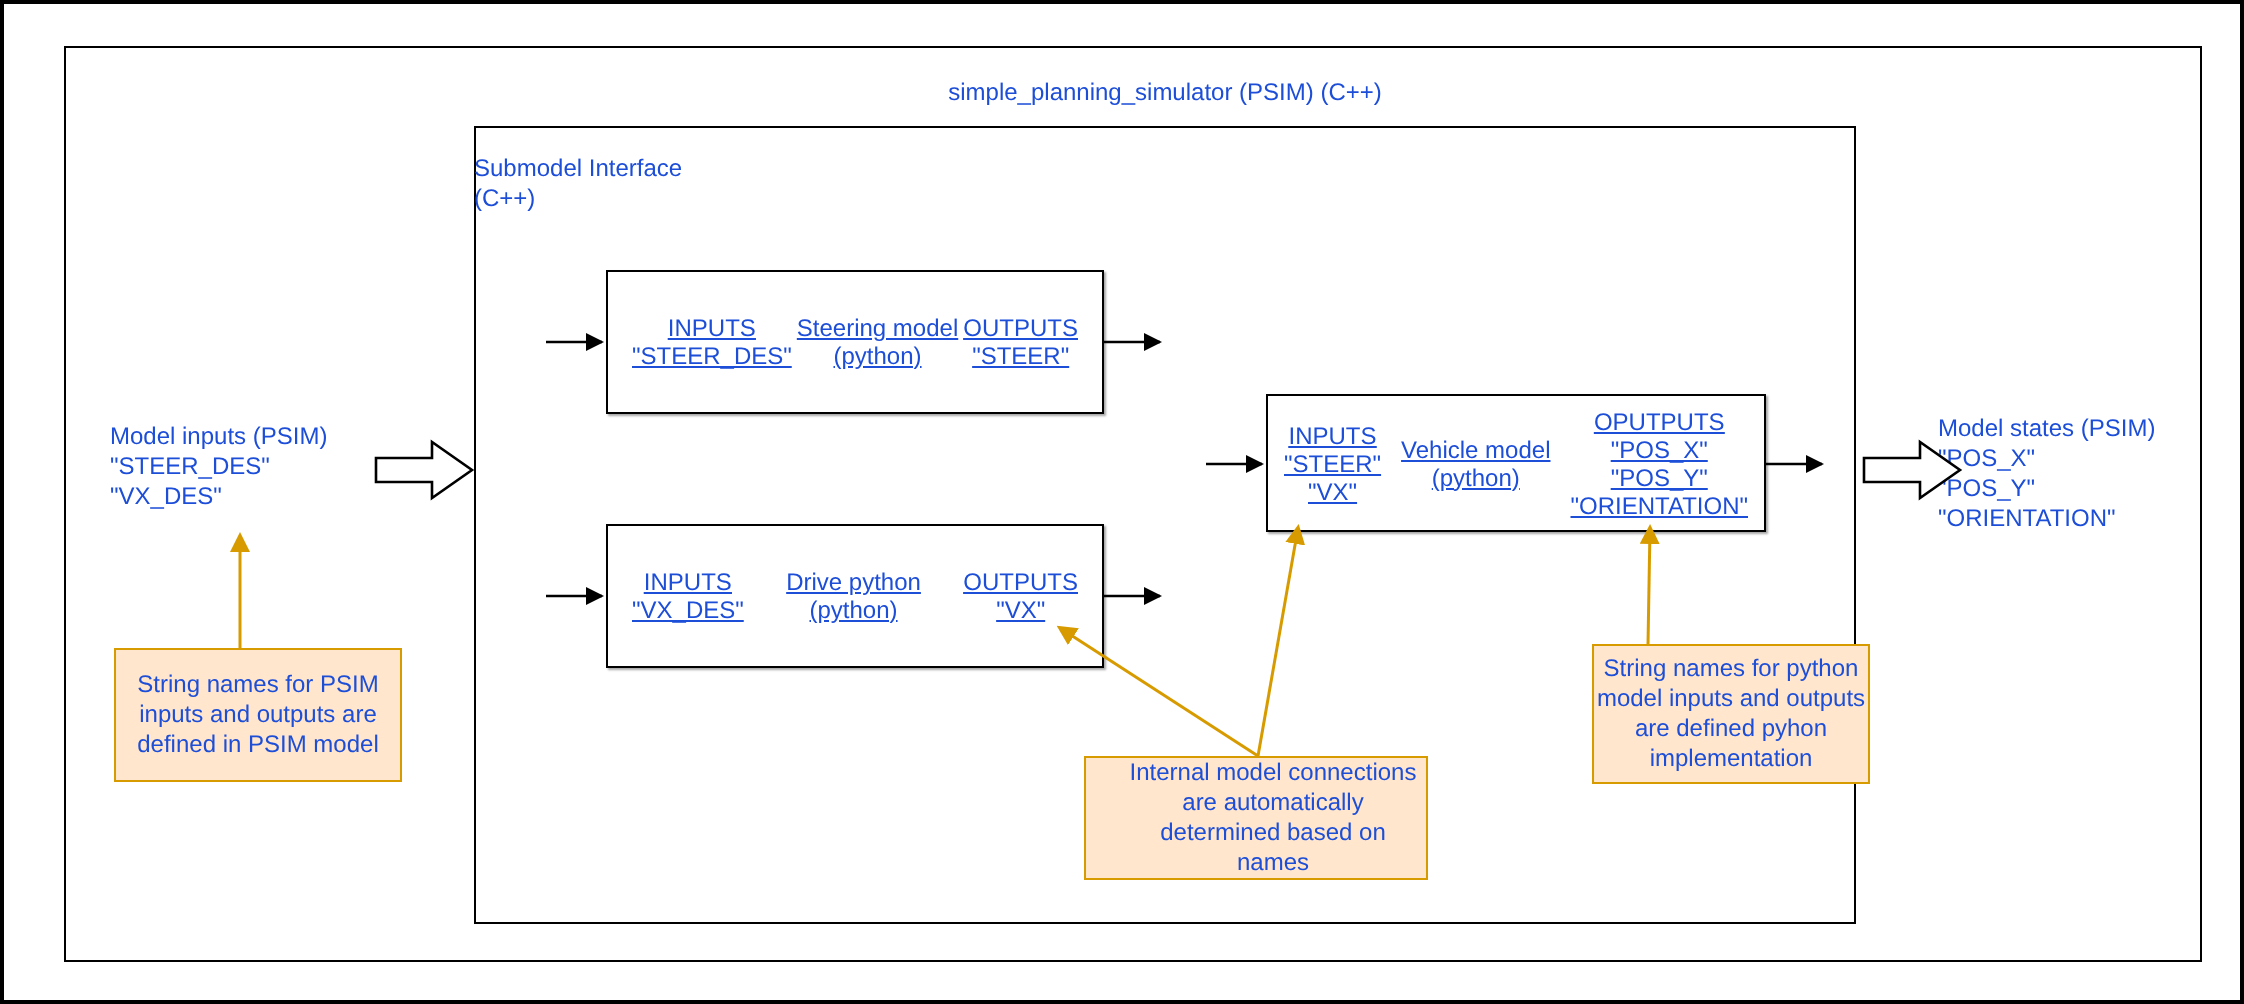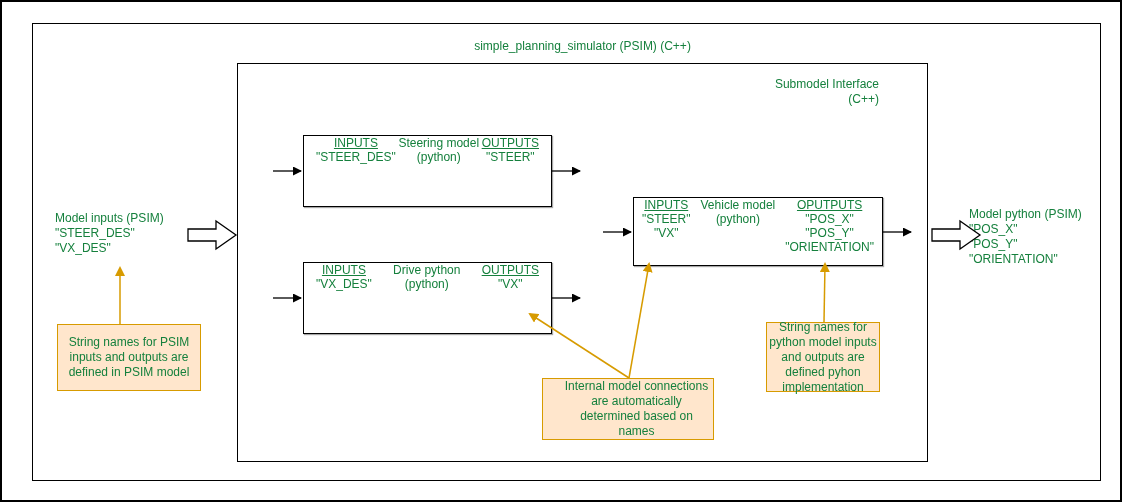--- a/index.html
+++ b/index.html
@@ -4,47 +4,47 @@
 <style>
   html, body { margin: 0; padding: 0; background: #ffffff; }
   .canvas {
     position: relative;
     width: 1122px; height: 502px;
     box-sizing: border-box;
     border: 2px solid #000;
     background: #fff;
     font-family: "Liberation Sans", sans-serif;
     font-size: 12px;
-    color: #15803d;
+    color: #1d4ed8;
     overflow: hidden;
   }
   .abs { position: absolute; }
   .frame {
     left: 30px; top: 21px; width: 1069px; height: 458px;
     border: 1px solid #000; box-sizing: border-box;
   }
   .diagram-title {
     left: 235px; top: 37px; width: 691px;
     text-align: center; line-height: 15px;
   }
   .submodel {
     left: 235px; top: 61px; width: 691px; height: 399px;
     border: 1px solid #000; box-sizing: border-box;
   }
   .submodel-label {
     left: 235px; top: 75px; width: 642px;
-    text-align: right; line-height: 15px;
+    text-align: left; line-height: 15px;
   }
   .model-box {
     border: 1px solid #000; box-sizing: border-box;
     background: #fff;
     box-shadow: 1px 1px 1px rgba(120,120,120,0.65);
-    display: flex; justify-content: space-between;
+    display: flex; align-items: center; justify-content: space-between;
     padding: 0 12px;
-    text-align: center; line-height: 14px;
+    text-align: center; line-height: 14px; text-decoration: underline;
   }
   .model-box .col { text-align: center; }
   .io-label { text-decoration: underline; }
   .text-block { text-align: left; line-height: 15px; }
   .note {
     background: #FFE6CC;
     border: 1px solid #D79B00;
     box-sizing: border-box;
     display: flex; align-items: center; justify-content: center;
     text-align: center; line-height: 15px;
@@ -71,21 +71,21 @@
     <div>(C++)</div>
   </div>
 
   <div class="abs text-block" style="left:53px; top:209px; width:140px;">
     <div>Model inputs (PSIM)</div>
     <div>"STEER_DES"</div>
     <div>"VX_DES"</div>
   </div>
 
   <div class="abs text-block" style="left:967px; top:205px; width:140px;">
-    <div>Model python (PSIM)</div>
+    <div>Model states (PSIM)</div>
     <div>"POS_X"</div>
     <div>"POS_Y"</div>
     <div>"ORIENTATION"</div>
   </div>
 
   <div class="abs model-box" style="left:301px; top:133px; width:249px; height:72px;">
     <div class="col">
       <div class="io-label">INPUTS</div>
       <div>"STEER_DES"</div>
     </div>
@@ -131,21 +131,21 @@
       <div>"ORIENTATION"</div>
     </div>
   </div>
 
   <div class="abs note" style="left:55px; top:322px; width:144px; height:67px;">
     <div>String names for PSIM inputs and outputs are defined in PSIM model</div>
   </div>
   <div class="abs note" style="left:540px; top:376px; width:172px; height:62px;padding-left:18px;">
     <div>Internal model connections are automatically determined based on names</div>
   </div>
-  <div class="abs note" style="left:764px; top:320px; width:114px; height:70px;">
+  <div class="abs note" style="left:794px; top:320px; width:139px; height:70px;">
     <div>String names for python model inputs and outputs are defined pyhon implementation</div>
   </div>
 
   <svg class="overlay" xmlns="http://www.w3.org/2000/svg">
     <defs>
       <marker id="mBlack" markerWidth="9" markerHeight="9" refX="8" refY="4.5" orient="auto" markerUnits="userSpaceOnUse">
         <path d="M0,0 L9,4.5 L0,9 Z" fill="#000"></path>
       </marker>
       <marker id="mOrange" markerWidth="10" markerHeight="10" refX="8" refY="5" orient="auto" markerUnits="userSpaceOnUse">
         <path d="M0,0 L10,5 L0,10 Z" fill="#D79B00"></path>

